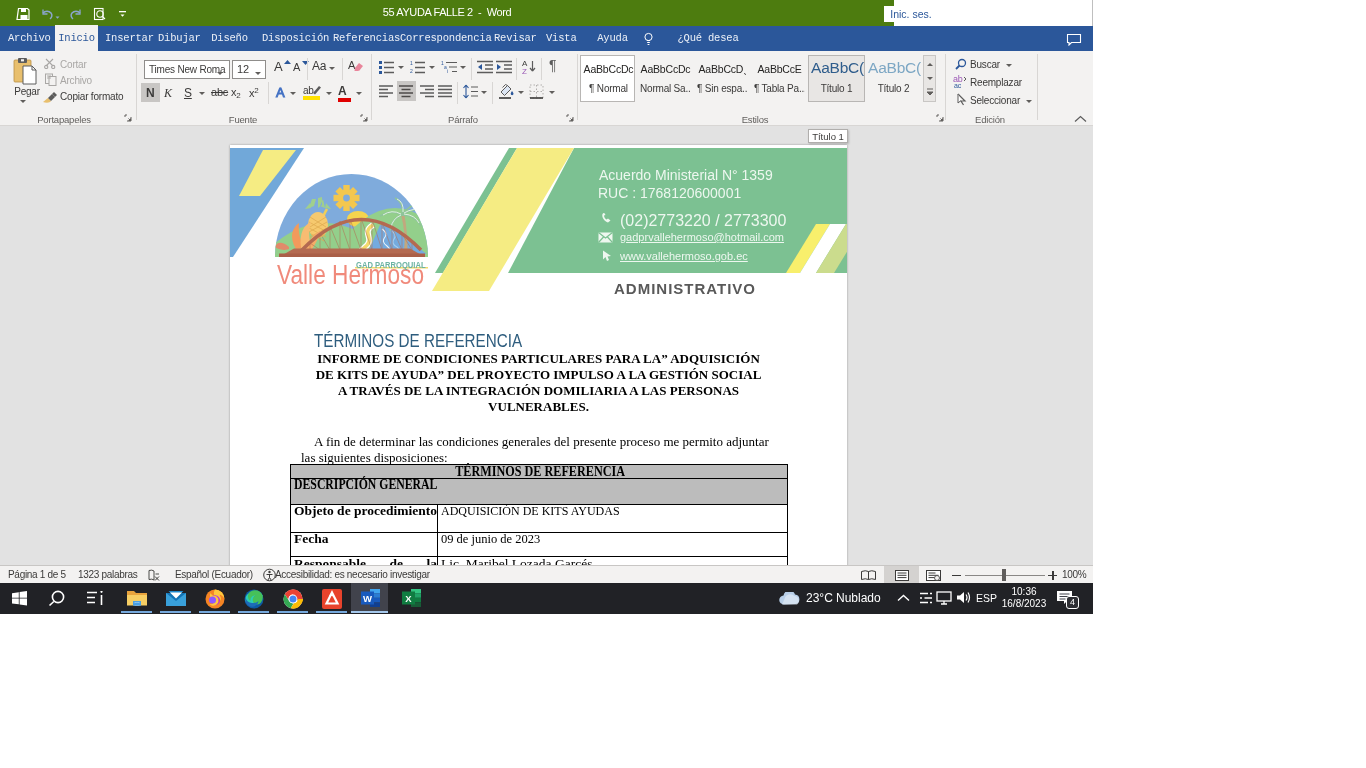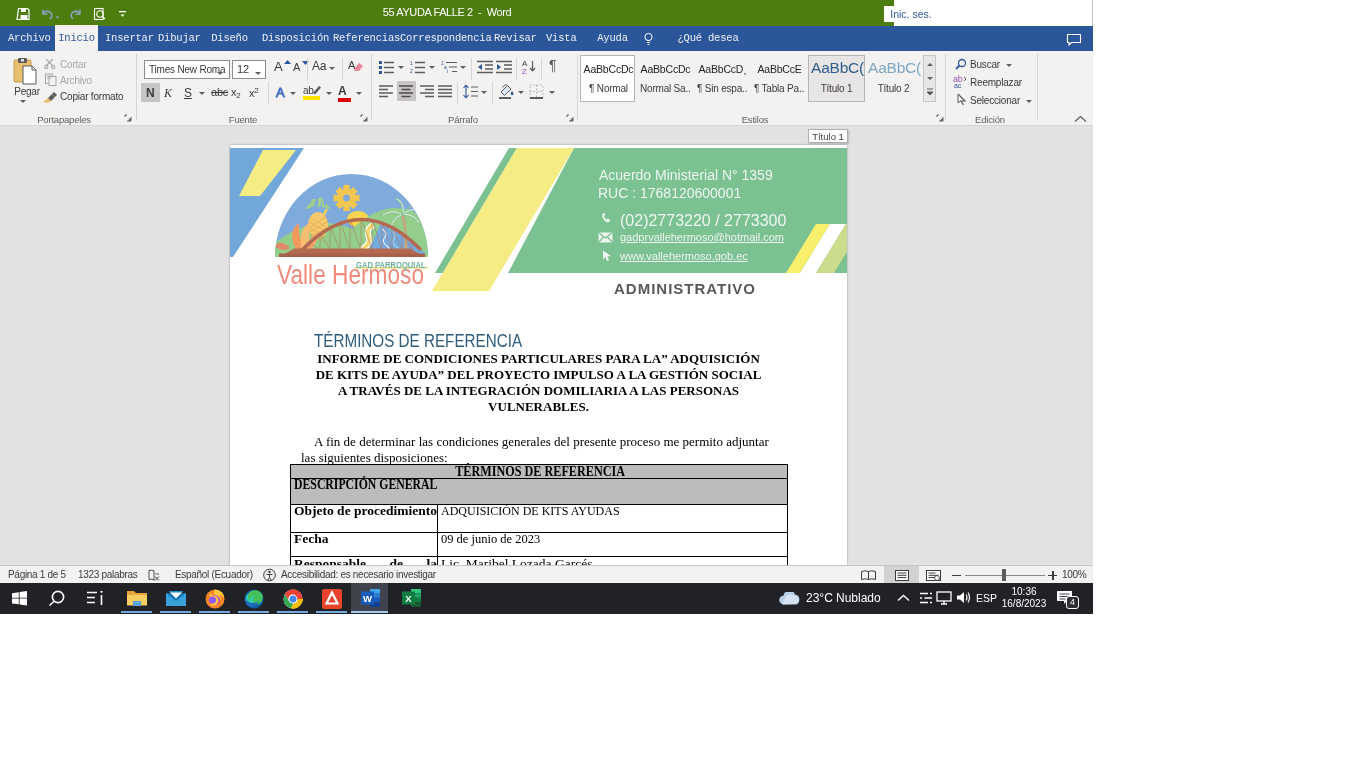--- a/index.html
+++ b/index.html
@@ -511,21 +511,21 @@
           <path d="M1 1.5 v9 M1 1.5 q3 -1 5 0.5 v9 q-2 -1.5 -5 -0.5 M11 5 l-3.5 0" opacity="0.9"></path>
           <path d="M7 7.5 l4 4 m0 -4 l-4 4"></path>
         </g>
     </svg>
     <span class="abs" style="left:175px;top:3px;">Español (Ecuador)</span>
     <svg class="abs" style="left:263px;top:2px" width="13" height="14" viewBox="0 0 13 14">
       <circle cx="6.5" cy="7" r="5.8" fill="none" stroke="#3b3a39" stroke-width="1"></circle>
       <circle cx="6.5" cy="4" r="1.2" fill="#3b3a39"></circle>
       <path d="M3.5 6.5 h6 M6.5 6.5 v3 l-2 3 m2 -3 l2 3" stroke="#3b3a39" stroke-width="1" fill="none"></path>
     </svg>
-    <span class="abs" style="left:281px;top:3px;text-align:center;">Accesibilidad: es necesario investigar</span>
+    <span class="abs" style="left:275px;top:3px;text-align:center;">Accesibilidad: es necesario investigar</span>
     <svg class="abs" style="left:860px;top:4px" width="17" height="11" viewBox="0 0 17 11">
       <path d="M8.5 1.5 q-3 -1.5 -7 0 v8 q4 -1.5 7 0 q3 -1.5 7 0 v-8 q-4 -1.5 -7 0 z M8.5 1.5 v8" stroke="#3b3a39" fill="none" stroke-width="1"></path>
     </svg>
     <div class="abs" style="left:884px;top:0;width:35px;height:18px;background:#d4d2d0;"></div>
     <svg class="abs" style="left:895px;top:4px" width="14" height="11" viewBox="0 0 14 11">
       <rect x="0.5" y="0.5" width="13" height="10" fill="#fff" stroke="#3b3a39"></rect>
         <path d="M2.5 3 h9 M2.5 5.3 h9 M2.5 7.6 h9" stroke="#3b3a39"></path>
     </svg>
     <svg class="abs" style="left:926px;top:4px" width="15" height="11" viewBox="0 0 15 11">
       <rect x="0.5" y="0.5" width="14" height="10" fill="#fff" stroke="#3b3a39"></rect>

